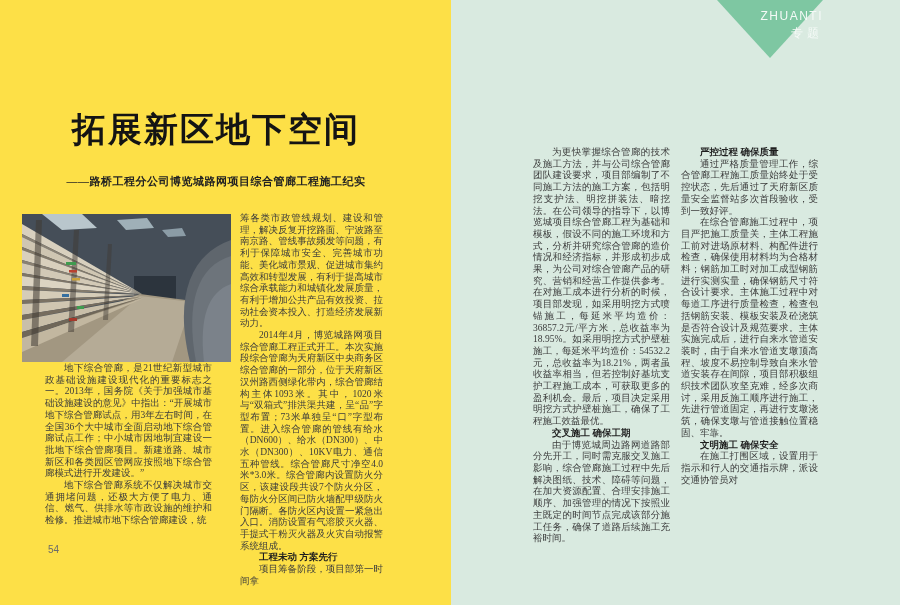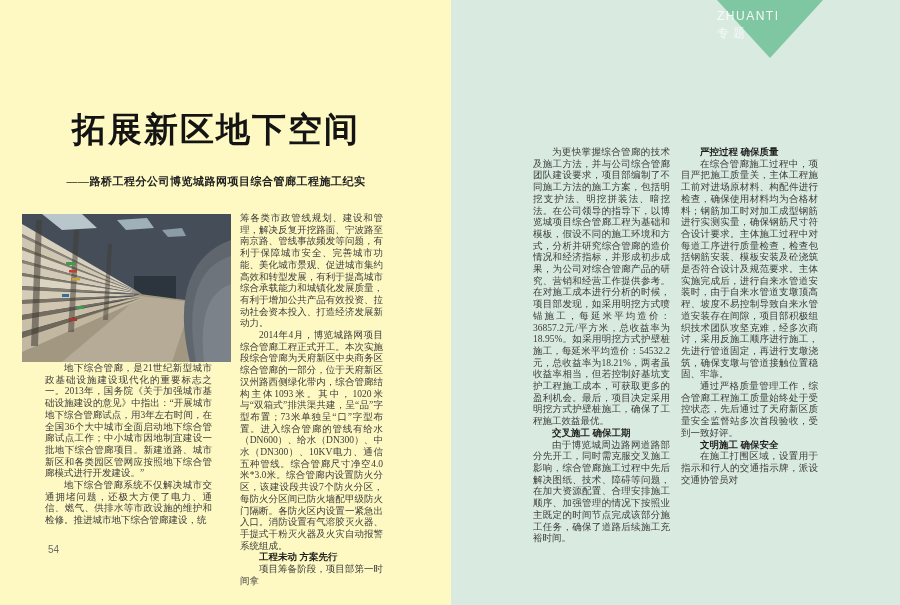--- a/index.html
+++ b/index.html
@@ -8,21 +8,21 @@
     --text-color:#3b3b3b;
     --title-color:#141414;
   }
   html,body{margin:0;padding:0;}
   body{
     width:900px;height:605px;position:relative;overflow:hidden;
     background:#ffffff;
     font-family:"Liberation Serif", serif;
   }
   .page{position:absolute;top:0;height:605px;}
-  .page-left{left:0;width:461px;background:#fef9c3;}
+  .page-left{left:0;width:461px;background:#fde047;}
   .page-right{left:451px;width:449px;background:var(--right-page-bg);}
 
   .article-title{
     position:absolute;left:22px;top:110px;width:388px;margin:0;
     text-align:center;font-size:34px;font-weight:900;color:var(--title-color);
     letter-spacing:2px;line-height:1.2;
   }
   .article-subtitle{
     position:absolute;left:22px;top:174px;width:388px;
     text-align:center;font-size:11px;font-weight:bold;color:#222;
@@ -50,21 +50,21 @@
   .r-col1{position:absolute;left:82px;top:147px;width:137px;}
   .r-col2{position:absolute;left:230px;top:147px;width:137px;}
 
   .banner{position:absolute;left:266px;top:0;width:106px;height:60px;}
   .banner .tri{
     width:0;height:0;
     border-left:53px solid transparent;
     border-right:53px solid transparent;
     border-top:58px solid var(--banner-green);
   }
-  .banner .txt{position:absolute;top:9px;left:0;width:106px;text-align:left;color:#f5faf7;}
+  .banner .txt{position:absolute;top:9px;left:0;width:106px;text-align:right;color:#f5faf7;}
   .banner .en{font-size:12px;letter-spacing:1.5px;font-family:"Liberation Sans", sans-serif;}
   .banner .cn{font-size:12px;margin-top:2px;letter-spacing:4px;}
 </style>
 </head>
 <body>
 
 <div class="page page-left">
   <h1 class="article-title">拓展新区地下空间</h1>
   <div class="article-subtitle">——路桥工程分公司博览城路网项目综合管廊工程施工纪实</div>
 
@@ -135,18 +135,18 @@
 
   <div class="col r-col1">
     <p>为更快掌握综合管廊的技术及施工方法，并与公司综合管廊团队建设要求，项目部编制了不同施工方法的施工方案，包括明挖支护法、明挖拼装法、暗挖法。在公司领导的指导下，以博览城项目综合管廊工程为基础和模板，假设不同的施工环境和方式，分析并研究综合管廊的造价情况和经济指标，并形成初步成果，为公司对综合管廊产品的研究、营销和经营工作提供参考。在对施工成本进行分析的时候，项目部发现，如采用明挖方式喷锚施工，每延米平均造价：36857.2元/平方米，总收益率为18.95%。如采用明挖方式护壁桩施工，每延米平均造价：54532.2元，总收益率为18.21%，两者虽收益率相当，但若控制好基坑支护工程施工成本，可获取更多的盈利机会。最后，项目决定采用明挖方式护壁桩施工，确保了工程施工效益最优。</p>
     <h3>交叉施工 确保工期</h3>
     <p>由于博览城周边路网道路部分先开工，同时需克服交叉施工影响，综合管廊施工过程中先后解决图纸、技术、障碍等问题，在加大资源配置、合理安排施工顺序、加强管理的情况下按照业主既定的时间节点完成该部分施工任务，确保了道路后续施工充裕时间。</p>
 
   </div>
 
   <div class="col r-col2">
     <h3>严控过程 确保质量</h3>
+    <p>通过严格质量管理工作，综合管廊工程施工质量始终处于受控状态，先后通过了天府新区质量安全监督站多次首段验收，受到一致好评。</p>
     <p>在综合管廊施工过程中，项目严把施工质量关，主体工程施工前对进场原材料、构配件进行检查，确保使用材料均为合格材料；钢筋加工时对加工成型钢筋进行实测实量，确保钢筋尺寸符合设计要求。主体施工过程中对每道工序进行质量检查，检查包括钢筋安装、模板安装及砼浇筑是否符合设计及规范要求。主体实施完成后，进行自来水管道安装时，由于自来水管道支墩顶高程、坡度不易控制导致自来水管道安装存在间隙，项目部积极组织技术团队攻坚克难，经多次商讨，采用反施工顺序进行施工，先进行管道固定，再进行支墩浇筑，确保支墩与管道接触位置稳固、牢靠。</p>
-    <p>通过严格质量管理工作，综合管廊工程施工质量始终处于受控状态，先后通过了天府新区质量安全监督站多次首段验收，受到一致好评。</p>
     <h3>文明施工 确保安全</h3>
     <p>在施工打围区域，设置用于指示和行人的交通指示牌，派设交通协管员对</p>
   </div>
 </div>
 
 </body></html>

